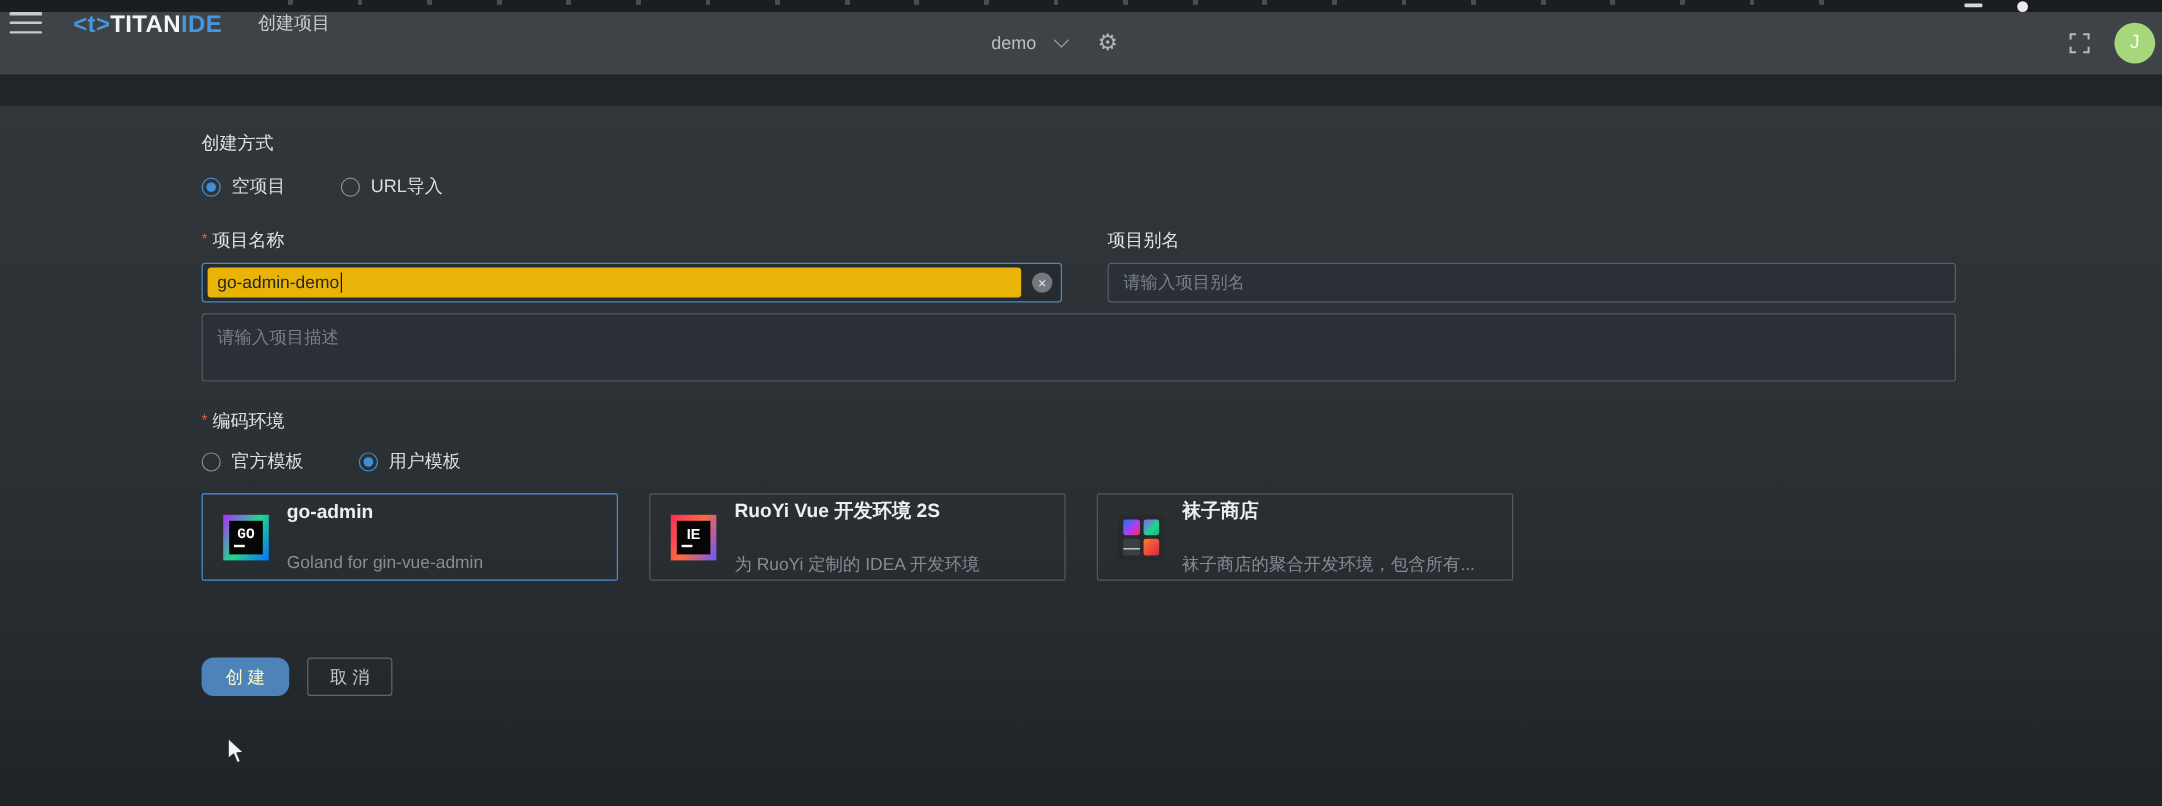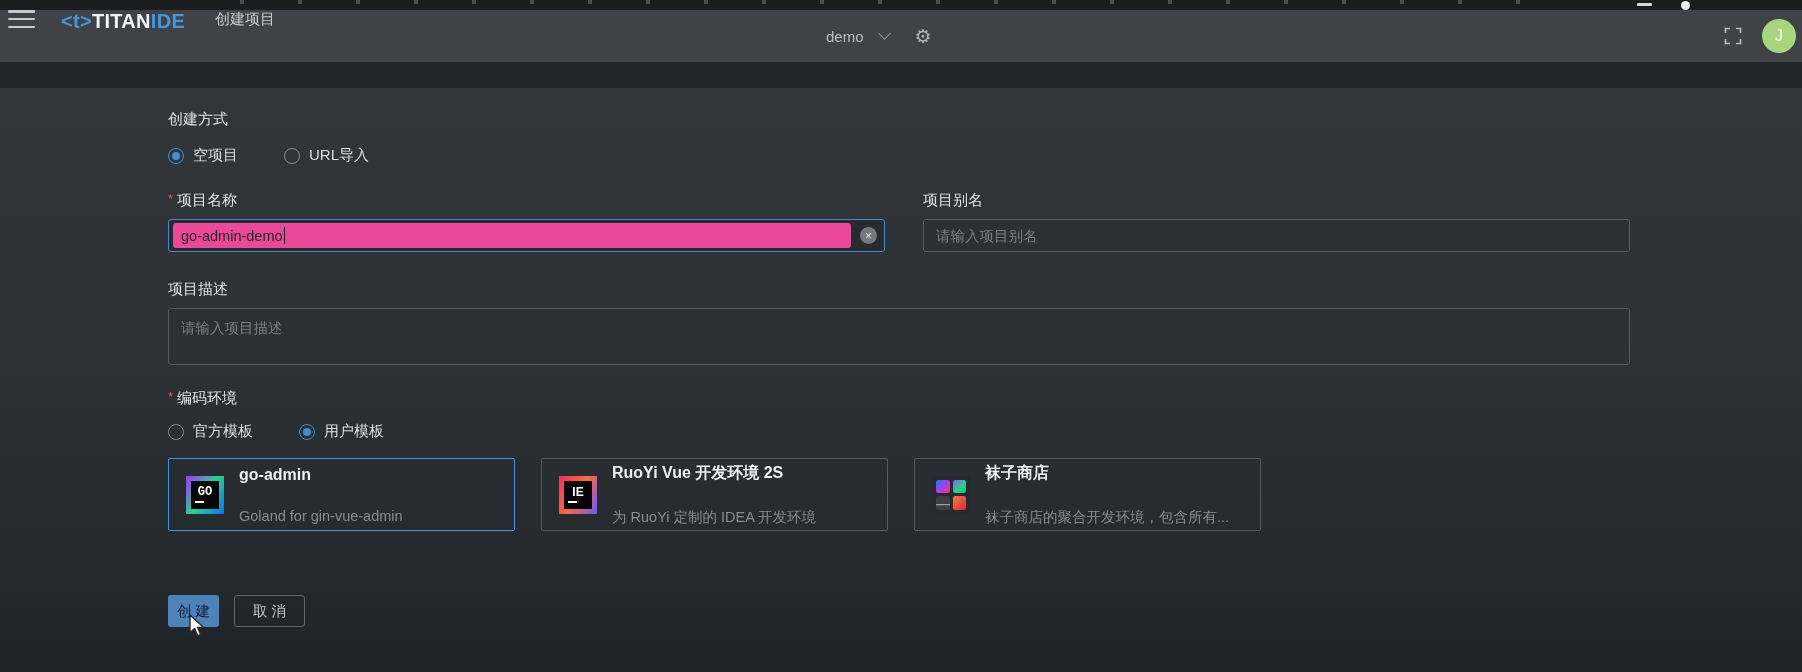--- a/index.html
+++ b/index.html
@@ -47,21 +47,21 @@
   .radio.checked { border-color:#3f8fd8; display:flex; align-items:center; justify-content:center; }
   .radio.checked::after { content:""; width:8px; height:8px; border-radius:50%; background:#3f8fd8; }
   .radio-label { font-size:15px; color:#dcdfe2; }
 
   .fields-row { display:flex; gap:38px; width:1462px; margin-top:26px; }
   .col-name { width:717px; }
   .col-alias { flex:1; }
 
   .name-input-wrap { margin-top:9px; height:33px; border:1px solid #4e88c4; border-radius:3px;
     background:#262b30; display:flex; align-items:center; padding:0 7px 0 4px; }
-  .white-field { flex:1; height:25px; background:#ec4899; border-radius:3px; display:flex;
+  .white-field { flex:1; height:25px; background:#eab308; border-radius:3px; display:flex;
     align-items:center; padding:0 8px; font-size:14.5px; color:#23272b; overflow:hidden; }
   .caret { width:1.5px; height:17px; background:#16191c; margin-left:1px; }
   .clear-btn { width:17px; height:17px; border-radius:50%; background:#74797f; color:#e3e6e8;
     font-size:12px; line-height:1; display:flex; align-items:center; justify-content:center; margin-left:9px; cursor:pointer; }
 
   .plain-input { margin-top:9px; width:100%; height:33px; background:#2b3036; border:1px solid #585e64;
     border-radius:3px; padding:0 12px; color:#c9cdd1; font-size:14.5px; outline:none; }
   .plain-input::placeholder { color:#787f86; }
 
   .desc-label { margin-top:28px; }
@@ -88,21 +88,21 @@
   .mini-2 { background:linear-gradient(135deg,#8a5cf5,#21d789 60%,#0fb77e); }
   .mini-3 { background:linear-gradient(180deg,#3a3f43 55%,#cfd3d6 56%,#3a3f43 70%); }
   .mini-4 { background:linear-gradient(135deg,#ff7a2f,#d6264a); }
   .card-texts { min-width:0; padding-right:10px; }
   .card-title { font-size:16px; font-weight:700; color:#eceef0; white-space:nowrap; overflow:hidden; }
   .card-desc { margin-top:24px; font-size:14.5px; color:#868d93; white-space:nowrap; overflow:hidden; }
 
   .actions { display:flex; gap:15px; margin-top:64px; }
   .btn { height:32px; border-radius:3px; font-size:14.5px; display:flex; align-items:center;
     justify-content:center; cursor:pointer; border:none; }
-  .btn-primary { width:51px; background:#4d83b8; color:#0f172a; }
+  .btn-primary { width:73px; background:#4d83b8; color:#fef9c3;border-radius:10px; }
   .btn-secondary { width:71px; background:transparent; border:1px solid #5f656a; color:#c3c8cc; }
 
   .cursor { position:absolute; left:187px; top:613px; pointer-events:none; }
 </style>
 </head>
 <body>
 
 <div class="browser-strip">
   <div class="strip-ticks"></div>
   <div class="strip-dash"></div>
@@ -165,21 +165,20 @@
         </div>
         <div class="clear-btn">×</div>
       </div>
     </div>
     <div class="col-alias">
       <div class="field-label">项目别名</div>
       <input class="plain-input" placeholder="请输入项目别名" style="">
     </div>
   </div>
 
-  <div class="field-label desc-label">项目描述</div>
   <textarea class="desc-area" placeholder="请输入项目描述" style=""></textarea>
 
   <div class="field-label env-label required">编码环境</div>
   <div class="radio-row" style="margin-top:14px;">
     <div class="radio-option">
       <span class="radio"></span>
       <span class="radio-label">官方模板</span>
     </div>
     <div class="radio-option">
       <span class="radio checked"></span>

